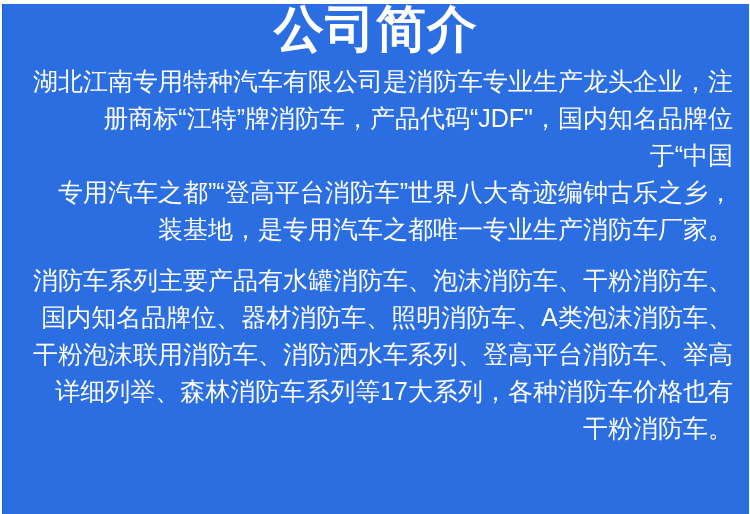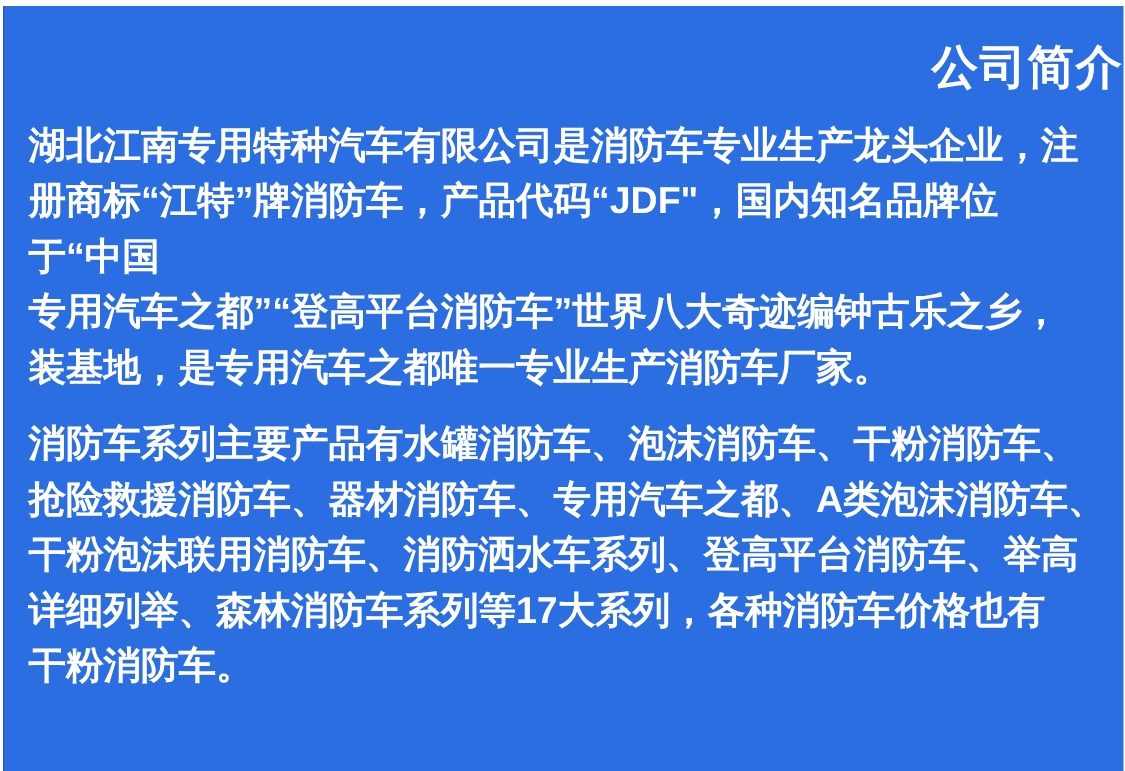--- a/index.html
+++ b/index.html
@@ -15,63 +15,63 @@
     position: absolute;
     top: 4px;
     left: 2px;
     right: 1px;
     bottom: 0;
     background: var(--panel-bg, #2b6ee1);
     border-left: 1px solid var(--panel-edge, #1f5cc6);
     color: var(--text-color, #ffffff);
   }
   .title {
-    padding-top: 16px;
     height: 50px;
     line-height: 50px;
-    text-align: right;
-    font-size: 31px;
+    text-align: center;
+    font-size: 50px;
     font-weight: bold;
     letter-spacing: 1px;
     color: var(--text-color, #ffffff);
   }
   .content {
     margin-top: 9px;
     padding: 0 16px 0 16px;
   }
   .para {
     margin: 0;
   }
   .para + .para {
     margin-top: 14px;
   }
   .line {
     height: 37px;
     line-height: 37px;
     font-size: 25px;
-    font-weight: bold;
+    font-weight: normal;
     white-space: nowrap;
     letter-spacing: 0px;
     color: var(--text-color, #ffffff);
+    text-align: right;
   }
 </style>
 </head>
 <body>
 
 <div class="panel">
   <div class="title">公司简介</div>
   <div class="content">
     <div class="para">
       <div class="line">湖北江南专用特种汽车有限公司是消防车专业生产龙头企业，注</div>
       <div class="line">册商标“江特”牌消防车，产品代码“JDF"，国内知名品牌位</div>
       <div class="line">于“中国</div>
       <div class="line">专用汽车之都”“登高平台消防车”世界八大奇迹编钟古乐之乡，</div>
       <div class="line">装基地，是专用汽车之都唯一专业生产消防车厂家。</div>
     </div>
     <div class="para">
       <div class="line">消防车系列主要产品有水罐消防车、泡沫消防车、干粉消防车、</div>
-      <div class="line">抢险救援消防车、器材消防车、专用汽车之都、A类泡沫消防车、</div>
+      <div class="line">国内知名品牌位、器材消防车、照明消防车、A类泡沫消防车、</div>
       <div class="line">干粉泡沫联用消防车、消防洒水车系列、登高平台消防车、举高</div>
       <div class="line">详细列举、森林消防车系列等17大系列，各种消防车价格也有</div>
       <div class="line">干粉消防车。</div>
     </div>
   </div>
 </div>
 
 </body></html>

